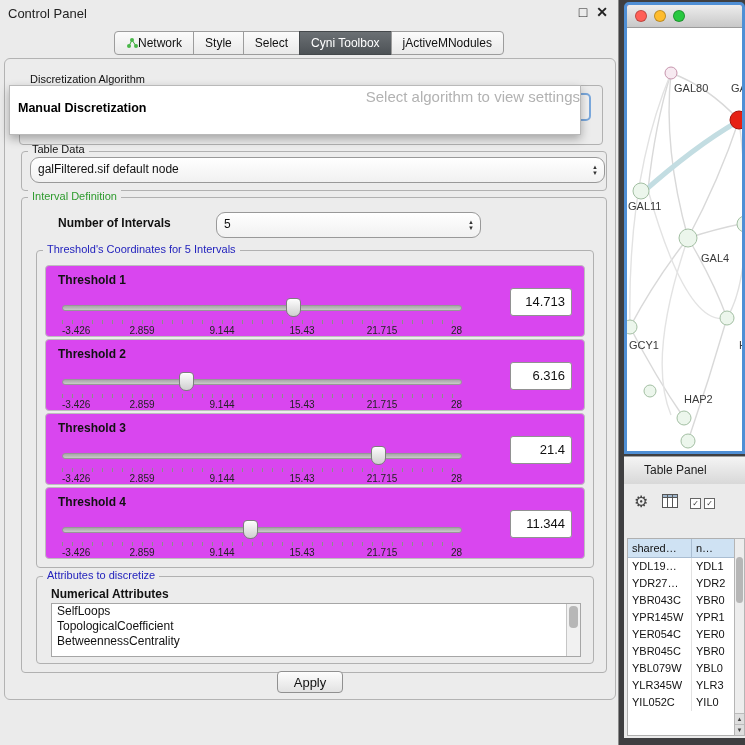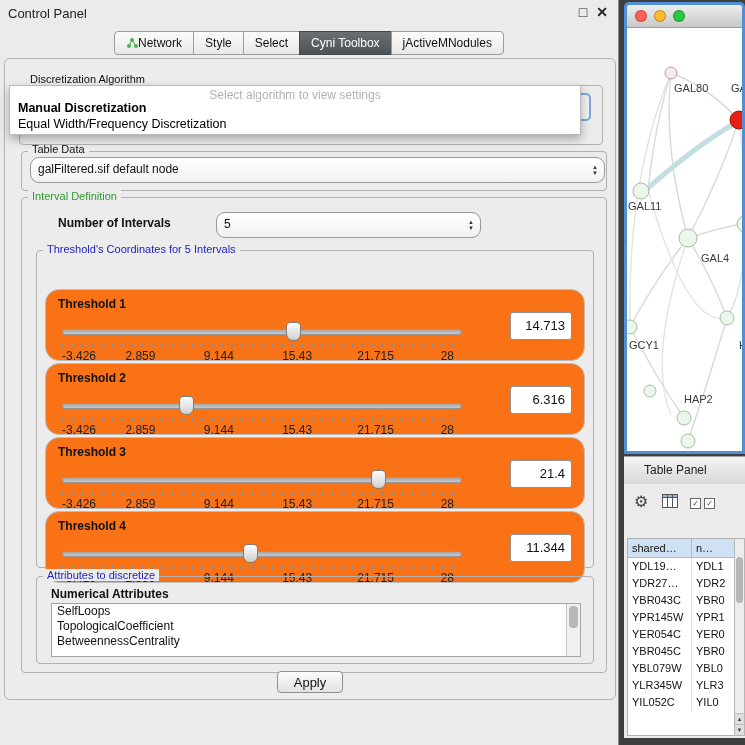--- a/index.html
+++ b/index.html
@@ -28,46 +28,46 @@
   .legend{position:absolute;top:-8px;left:6px;background:#ececec;padding:0 4px;font-size:11px;white-space:nowrap;}
   .legend.green{color:#2e9b2e;}
   .legend.blue{color:#2323bd;}
   
   .g-algorithm{left:14px;top:26px;width:582px;height:58px;z-index:1;}
   .g-algorithm .legend{top:-13px;}
   .combo-fragment{position:absolute;left:22px;top:34px;width:560px;height:24px;border:2px solid #7aa8dc;border-radius:5px;background:#f2f2f2;z-index:2;}
   
   .popup{position:absolute;left:4px;top:26px;width:570px;height:48px;background:#fff;border:1px solid #b9b9b9;
          box-shadow:0 4px 9px rgba(0,0,0,.30);z-index:30;}
-  .popup .ph{position:absolute;left:0;right:0;top:2px;text-align:center;color:#b2b2b2;font-size:12px;}
+  .popup .ph{position:absolute;left:0;right:0;top:2px;text-align:right;color:#b2b2b2;font-size:15px;}
   .popup .opt1{position:absolute;left:8px;top:15px;font-size:12.5px;font-weight:bold;color:#000;}
   .popup .opt2{position:absolute;left:8px;top:31px;font-size:12.5px;color:#000;}
   
   .combo{position:absolute;background:linear-gradient(#ffffff,#f1f1f1);border:1px solid #999;border-radius:9px;
          font-size:12px;color:#111;line-height:22px;padding-left:7px;overflow:hidden;white-space:nowrap;}
   .stepper{position:absolute;right:3px;top:0;bottom:0;width:12px;display:flex;flex-direction:column;align-items:center;justify-content:center;
            font-size:6px;line-height:6px;color:#333;}
   
   .g-tabledata{left:16px;top:92px;width:584px;height:38px;}
   .g-tabledata .legend{color:#111;top:-9px;}
   .combo-tabledata{left:8px;top:5px;width:566px;height:24px;}
   
   .g-interval{left:16px;top:138px;width:584px;height:474px;}
   .iv-label{position:absolute;left:36px;top:18px;font-size:12px;font-weight:bold;}
   .combo-intervals{left:194px;top:14px;width:256px;height:24px;}
   .g-thresholds{left:14px;top:52px;width:556px;height:316px;}
-  .th-box{position:absolute;left:8px;width:538px;height:70px;border:1px solid #bdbdbd;border-radius:14px;background:#f97316;margin-top:24px;}
+  .th-box{position:absolute;left:8px;width:538px;height:70px;border:1px solid #bdbdbd;border-radius:4px;background:#d946ef;}
   .th-label{position:absolute;left:12px;top:7px;font-size:12px;font-weight:bold;}
   .slider{position:absolute;left:16px;top:32px;width:400px;height:34px;}
   .track{position:absolute;left:0;right:0;top:7px;height:4px;background:linear-gradient(#a8a8a8,#c9c9c9);border:1px solid #979797;border-radius:3px;}
   .thumb{position:absolute;top:0;width:13px;height:17px;margin-left:-7px;background:linear-gradient(#fdfdfd,#cfcfcf);
          border:1px solid #7d7d7d;border-radius:4px 4px 7px 7px;box-shadow:inset 0 1px 0 #fff;}
   .ticks{position:absolute;left:0;right:0;top:22px;height:4px;
          background:repeating-linear-gradient(to right,#8c8c8c 0,#8c8c8c 1px,transparent 1px,transparent 10px);}
-  .tick-labels{position:absolute;left:0;right:8px;top:27px;height:12px;font-size:12px;color:#222;}
+  .tick-labels{position:absolute;left:0;right:0;top:27px;height:12px;font-size:10px;color:#222;}
   .tick-labels span{position:absolute;top:0;transform:translateX(-50%);white-space:nowrap;}
   .tick-labels span.first{transform:none;}
   .tick-labels span.last{transform:translateX(-100%);}
   .th-value{position:absolute;right:12px;top:22px;width:54px;height:26px;background:#fff;border:1px solid #919191;border-radius:3px;
             font-size:13px;text-align:right;line-height:26px;padding-right:6px;}
   
   .g-attributes{left:14px;top:378px;width:556px;height:86px;}
   .attr-title{position:absolute;left:14px;top:10px;font-size:12px;font-weight:bold;}
   .listbox{position:absolute;left:14px;top:26px;width:528px;height:52px;background:#fff;border:1px solid #a6a6a6;overflow:hidden;}
   .list-item{font-size:12px;line-height:15px;padding-left:5px;color:#111;white-space:nowrap;}
@@ -147,21 +147,20 @@
   <div class="cp-body">
 
     <div class="group g-algorithm">
       <span class="legend">Discretization Algorithm</span>
     </div>
     <div class="combo-fragment"></div>
 
     <div class="popup">
       <div class="ph">Select algorithm to view settings</div>
       <div class="opt1">Manual Discretization</div>
-      <div class="opt2">Equal Width/Frequency Discretization</div>
     </div>
 
     <div class="group g-tabledata">
       <span class="legend">Table Data</span>
       <div class="combo combo-tabledata">
         <span>galFiltered.sif default node</span>
         <span class="stepper">
             <span>▲</span>
             <span>▼</span>
           </span>

